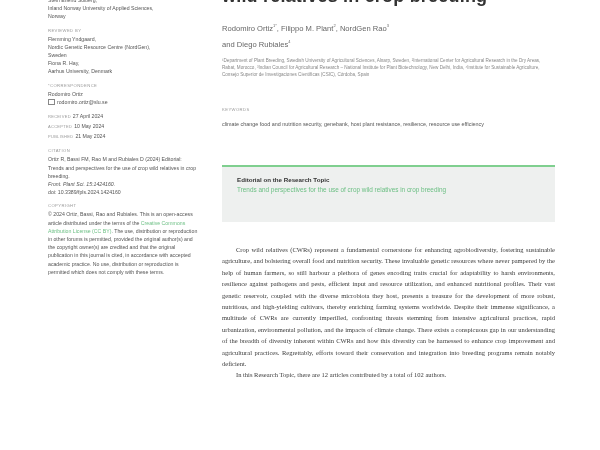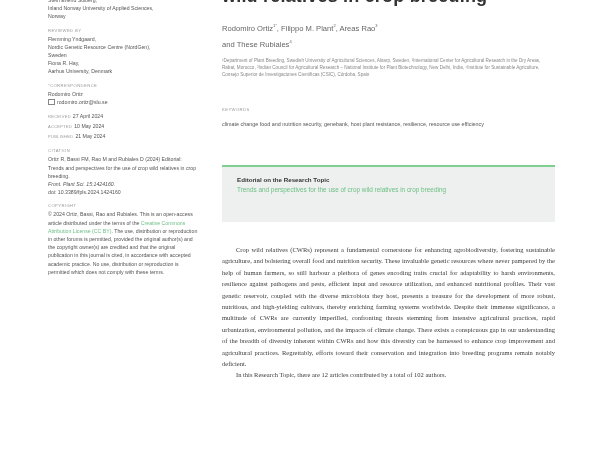--- a/index.html
+++ b/index.html
@@ -71,22 +71,22 @@
   <div><i>Front. Plant Sci. 15:1424160.</i></div>
   <div>doi: 10.3389/fpls.2024.1424160</div>
 
   <div class="lbl">COPYRIGHT</div>
   <div><span>© 2024 Ortiz, Bassi, Rao and Rubiales. This is an open-access article distributed under the terms of the </span><span class="link">Creative Commons Attribution License (CC BY)</span><span>. The use, distribution or reproduction in other forums is permitted, provided the original author(s) and the copyright owner(s) are credited and that the original publication in this journal is cited, in accordance with accepted academic practice. No use, distribution or reproduction is permitted which does not comply with these terms.</span></div>
 </div>
 
 <div class="title-frag">wild relatives in crop breeding</div>
 
 <div class="authors">
-  <span>Rodomiro Ortiz</span><sup>1*</sup><span>, </span><span>Filippo M. Plant</span><sup>2</sup><span>, </span><span>Areas Rao</span><sup>3</sup><br>
-  <span>and </span><span>These Rubiales</span><sup>4</sup>
+  <span>Rodomiro Ortiz</span><sup>1*</sup><span>, </span><span>Filippo M. Plant</span><sup>2</sup><span>, </span><span>NordGen Rao</span><sup>3</sup><br>
+  <span>and </span><span>Diego Rubiales</span><sup>4</sup>
 </div>
 
 <div class="affil">¹Department of Plant Breeding, Swedish University of Agricultural Sciences, Alnarp, Sweden, ²International Center for Agricultural Research in the Dry Areas, Rabat, Morocco, ³Indian Council for Agricultural Research – National Institute for Plant Biotechnology, New Delhi, India, ⁴Institute for Sustainable Agriculture, Consejo Superior de Investigaciones Científicas (CSIC), Córdoba, Spain</div>
 
 <div class="kw-lbl">KEYWORDS</div>
 <div class="kw">climate change food and nutrition security, genebank, host plant resistance, resilience, resource use efficiency</div>
 
 <div class="ed-box">
   <div class="ed-h">Editorial on the Research Topic</div>
   <div class="ed-t">Trends and perspectives for the use of crop wild relatives in crop breeding</div>

